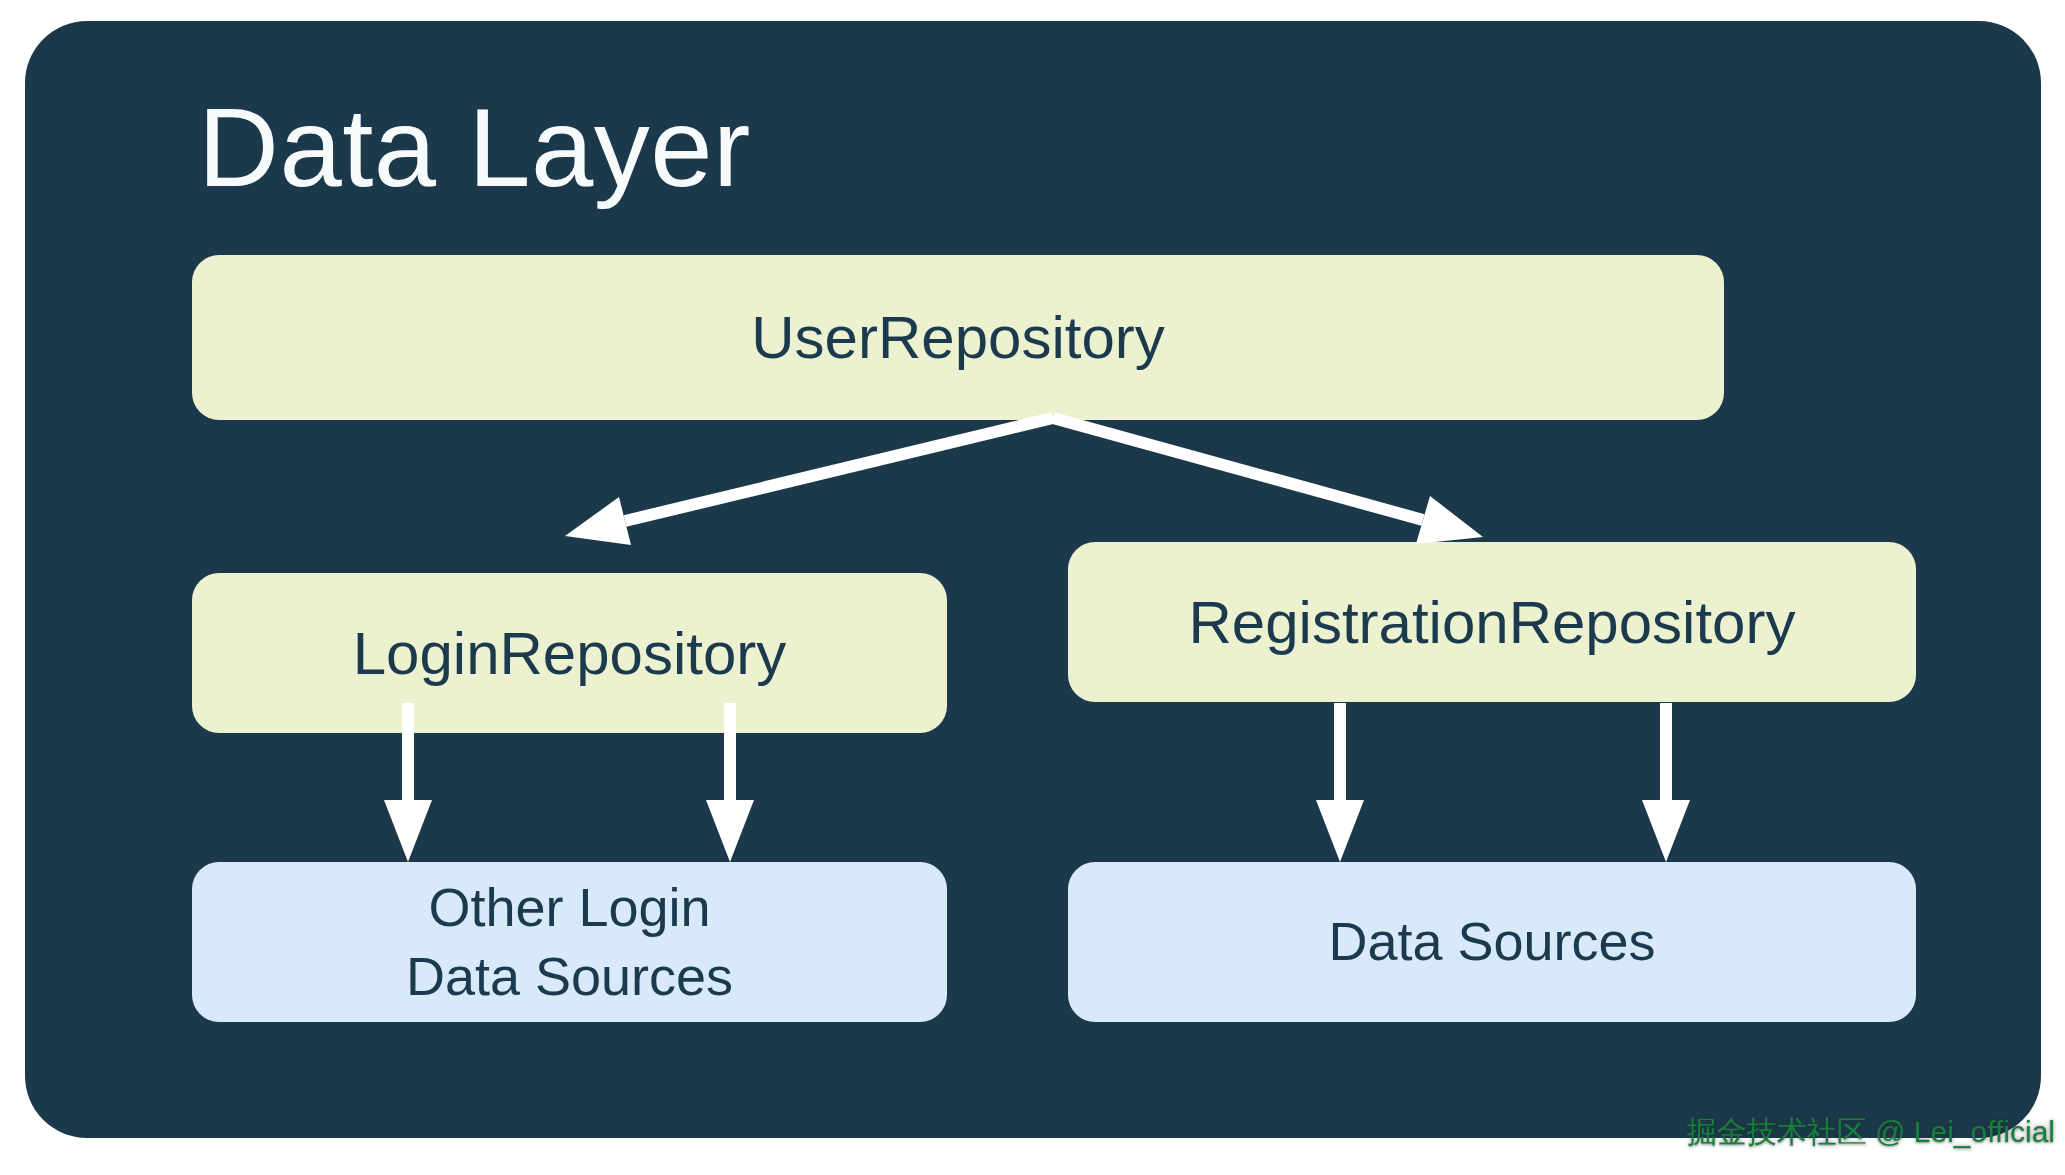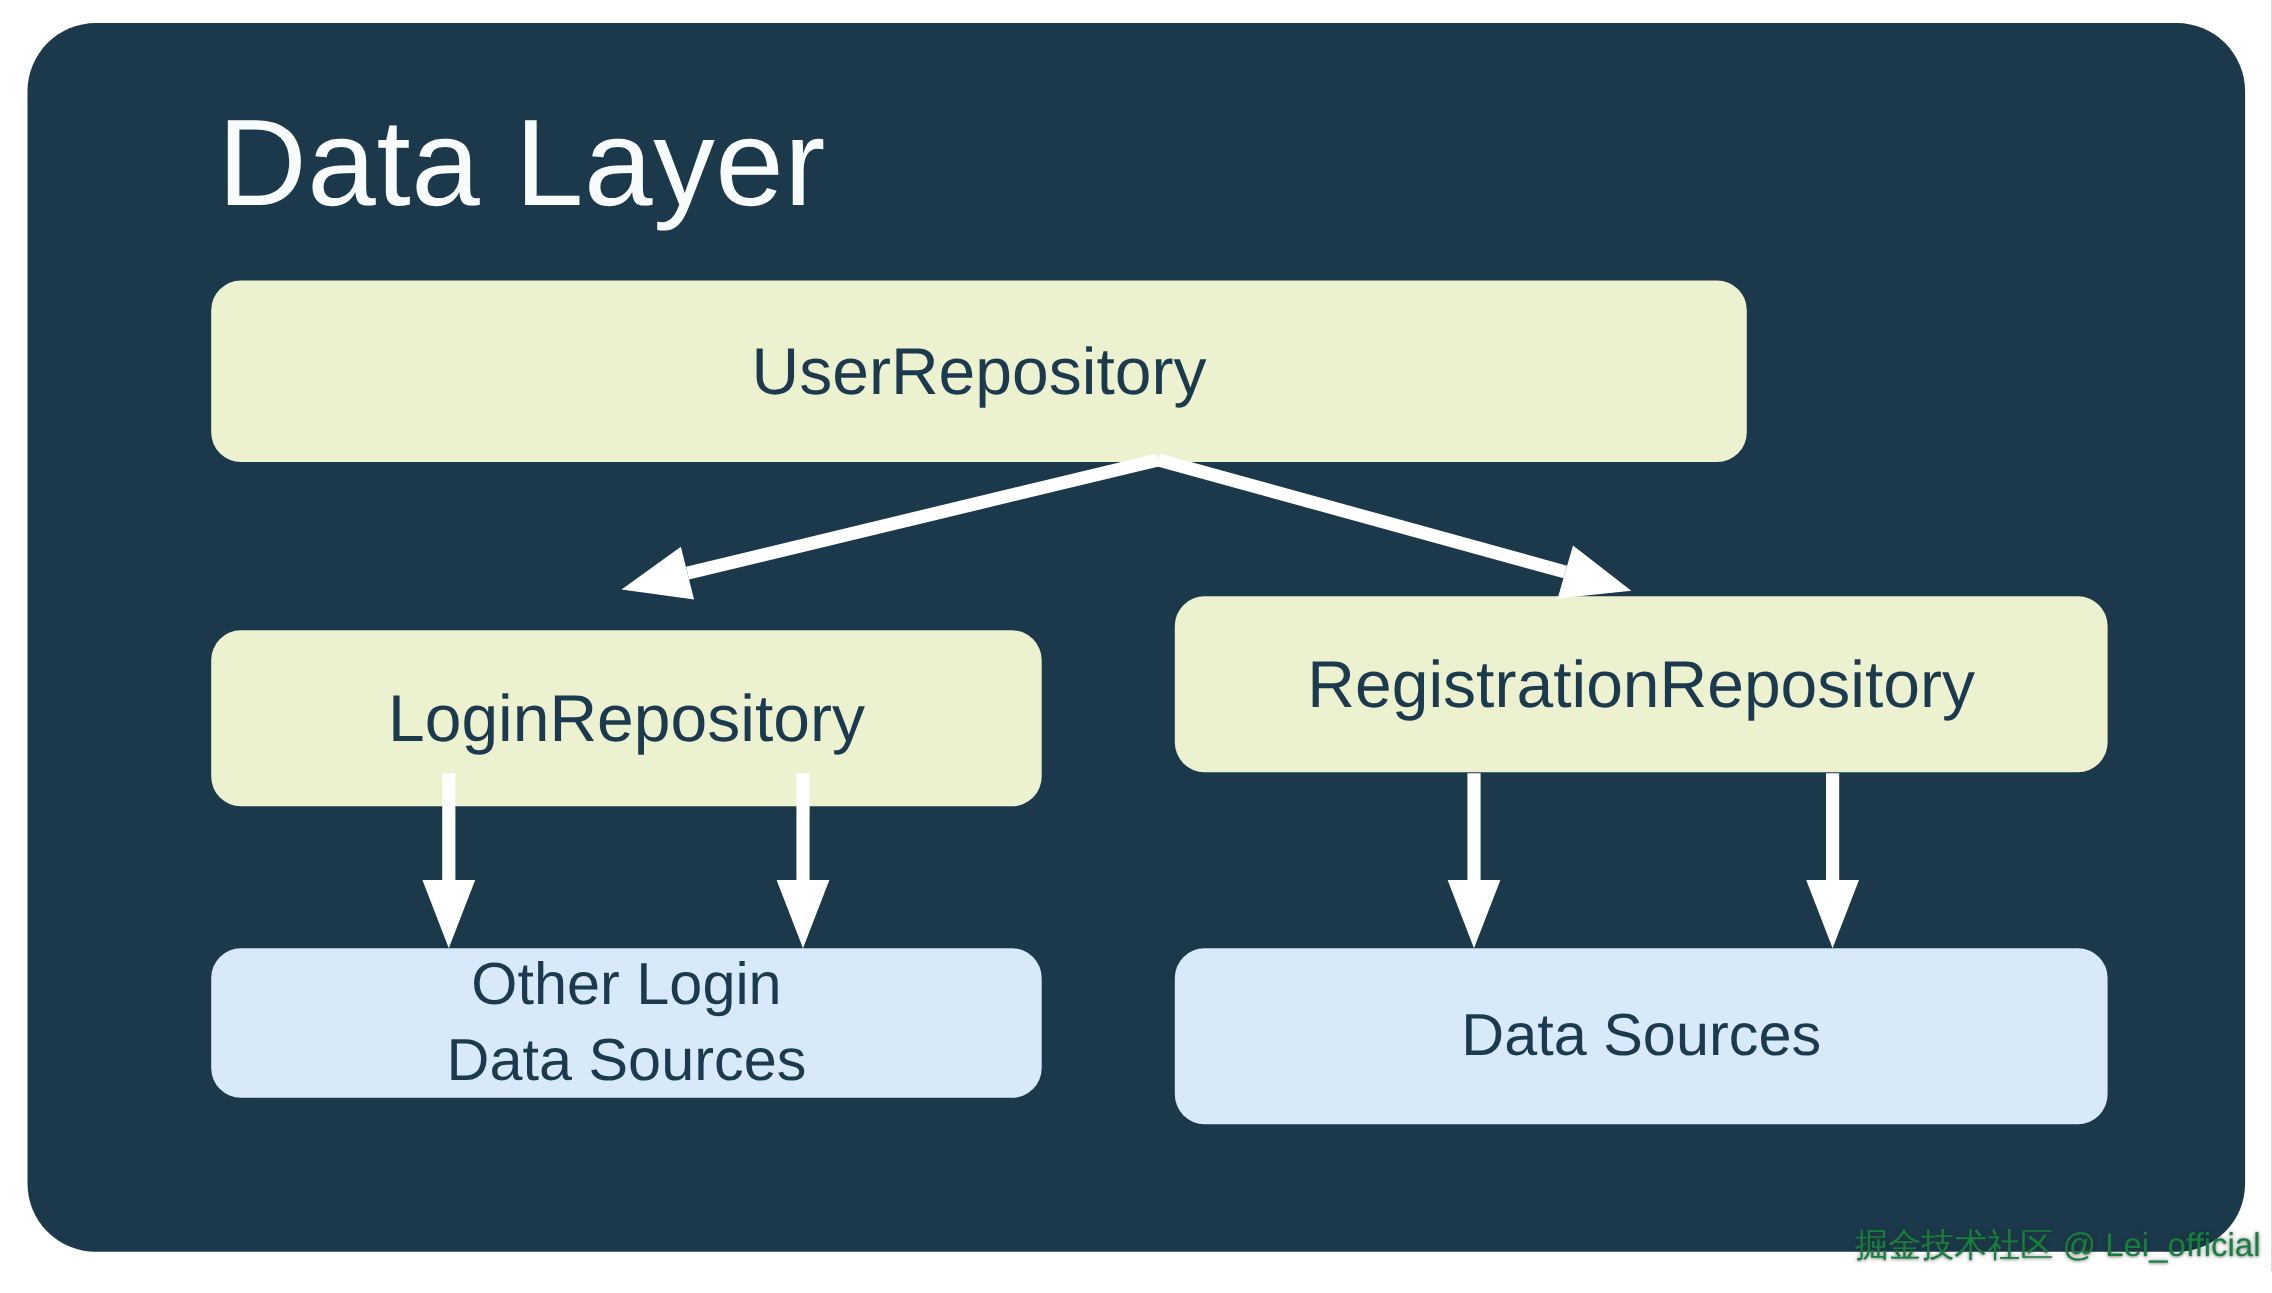--- a/index.html
+++ b/index.html
@@ -47,24 +47,24 @@
     background: #ECF1CF;
     color: #1C3A4E;
     font-size: 60px;
   }
   .source {
     background: #D8E9FA;
     color: #1C3A4E;
     font-size: 54px;
     line-height: 1.28;
   }
-  .node-user          { left: 167px; top: 234px; width: 1396px; height: 165px; }
+  .node-user          { left: 167px; top: 234px; width: 1532px; height: 165px; }
   .node-login         { left: 167px; top: 511px; width: 755px;  height: 160px; margin-top: 41px; }
   .node-registration  { left: 1043px; top: 521px; width: 848px; height: 160px; }
-  .node-other-login   { left: 167px; top: 841px; width: 755px;  height: 136px; }
+  .node-other-login   { left: 167px; top: 841px; width: 755px;  height: 160px; }
   .node-other-reg     { left: 1043px; top: 841px; width: 848px; height: 160px; }
   .arrows {
     position: absolute;
     left: 0; top: 0;
     width: 2065px;
     height: 1175px;
     pointer-events: none;
   }
   .watermark {
     position: absolute;

